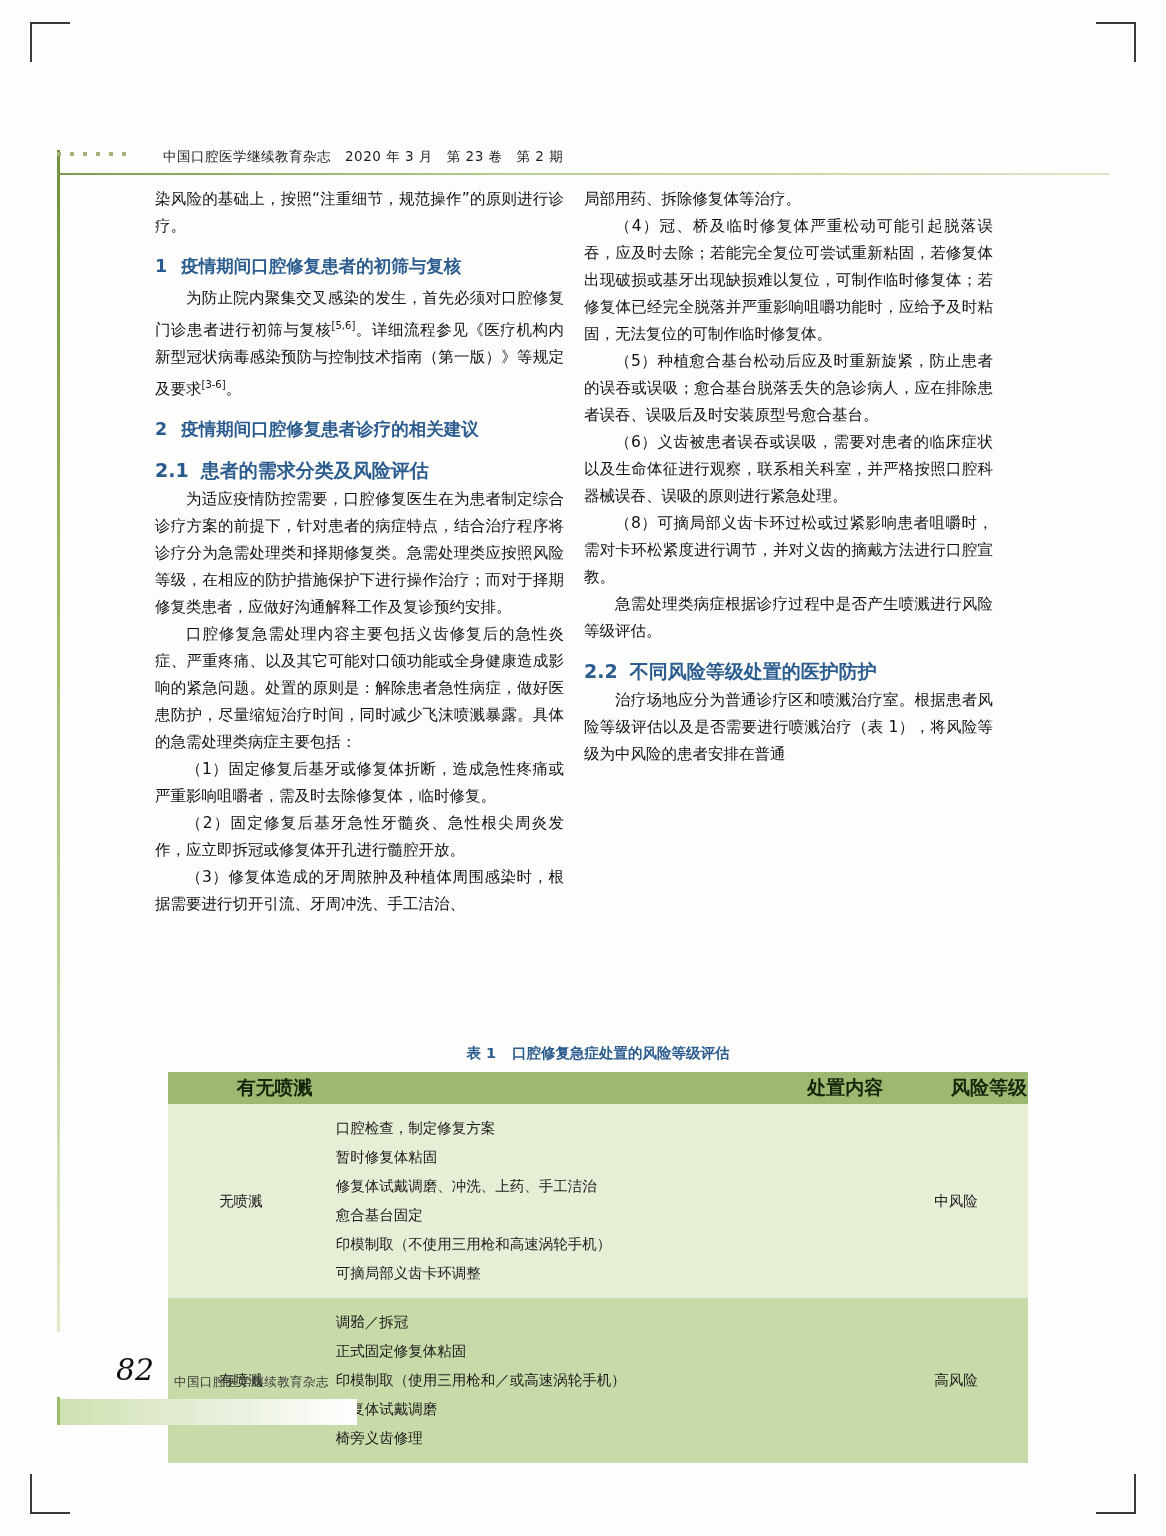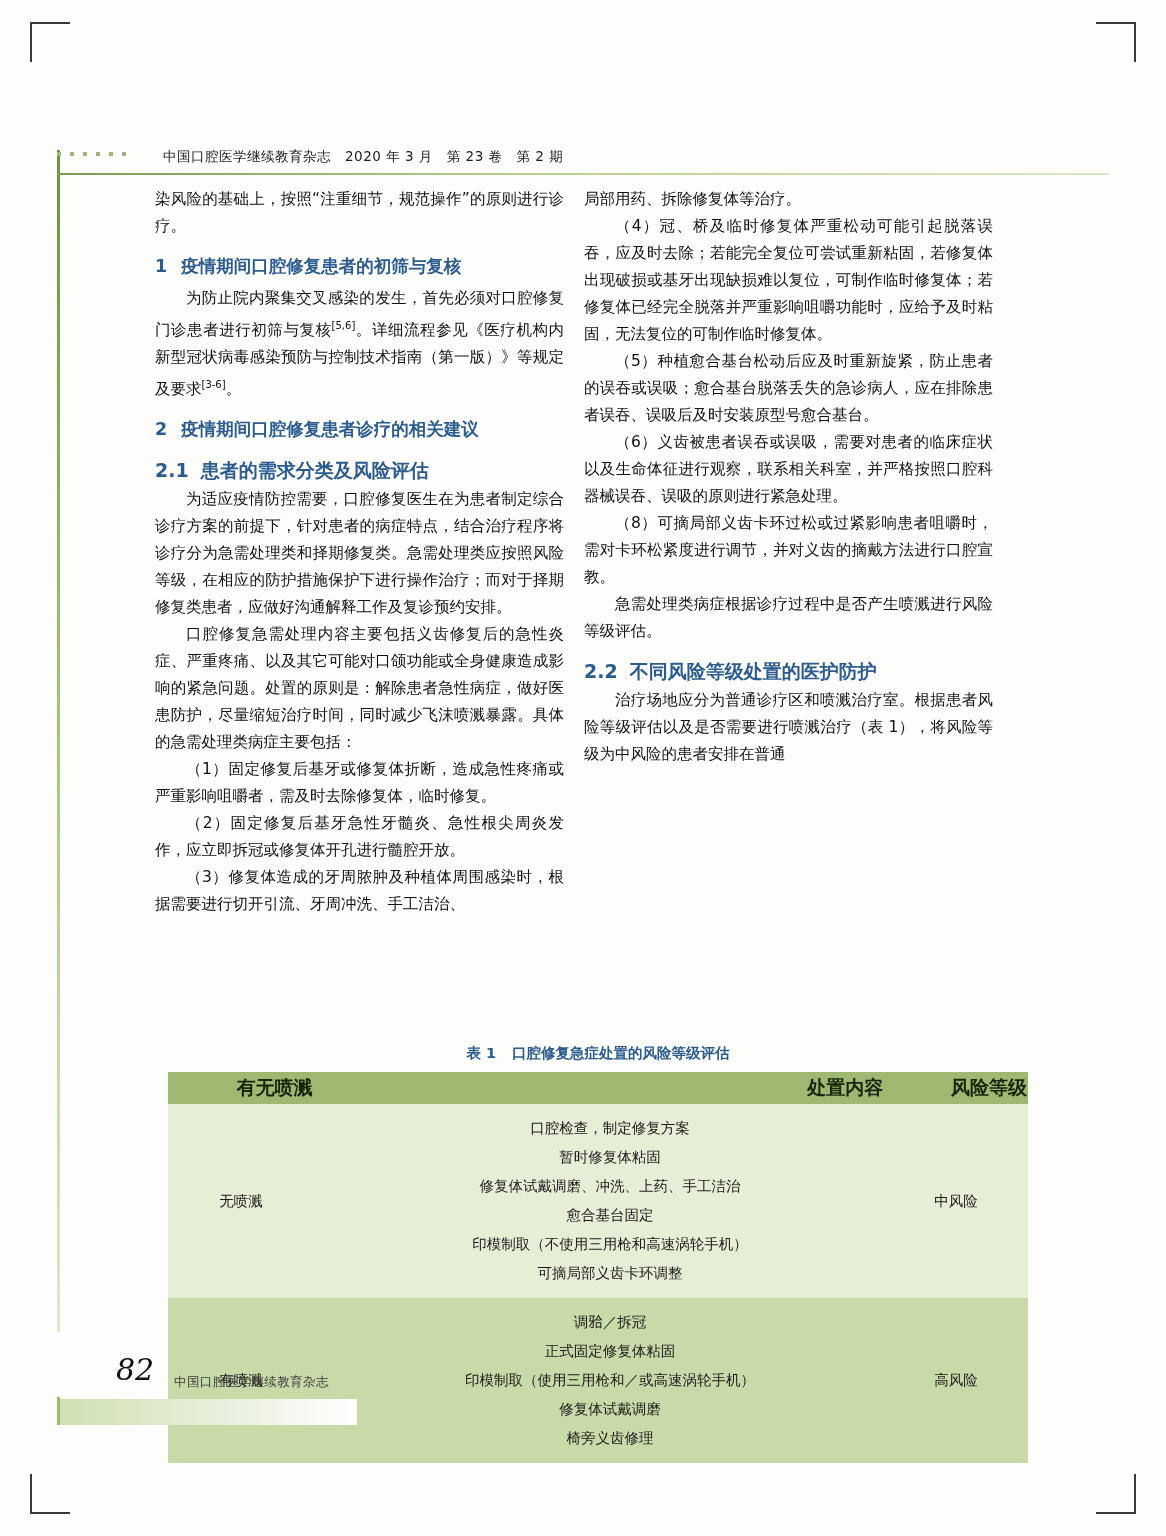--- a/index.html
+++ b/index.html
@@ -144,21 +144,20 @@
     color: #16240a;
     font-weight: bold;
     height: 30px;
     text-align: right;
     border: none;
     font-size: 19px;
   }
   table.risk td {
     border: none;
     vertical-align: middle;
-    text-align: center;
   }
   table.risk tr.band-a td { background: #e6eed6; }
   table.risk tr.band-b td { background: #c9daa9; }
   td.cat {
     width: 148px;
     text-align: center;
   }
   td.items {
     width: 566px;
     padding: 10px 0 10px 22px;

